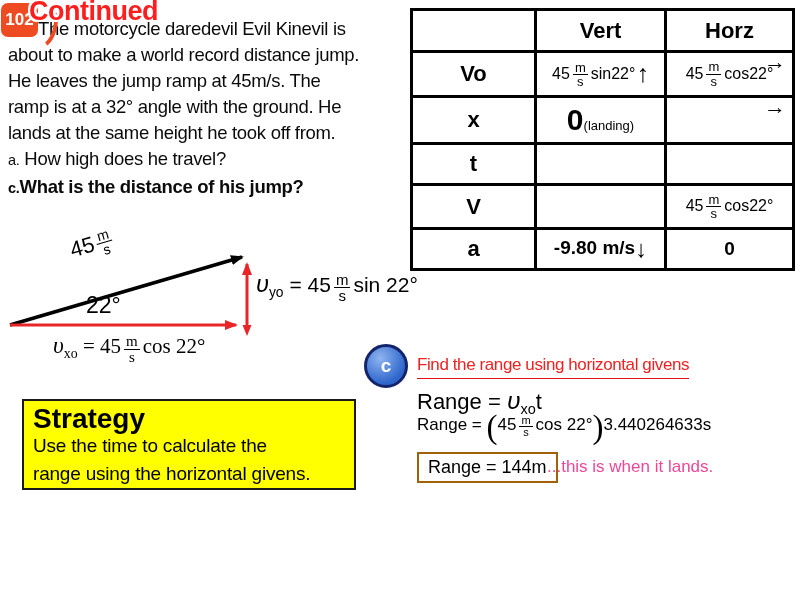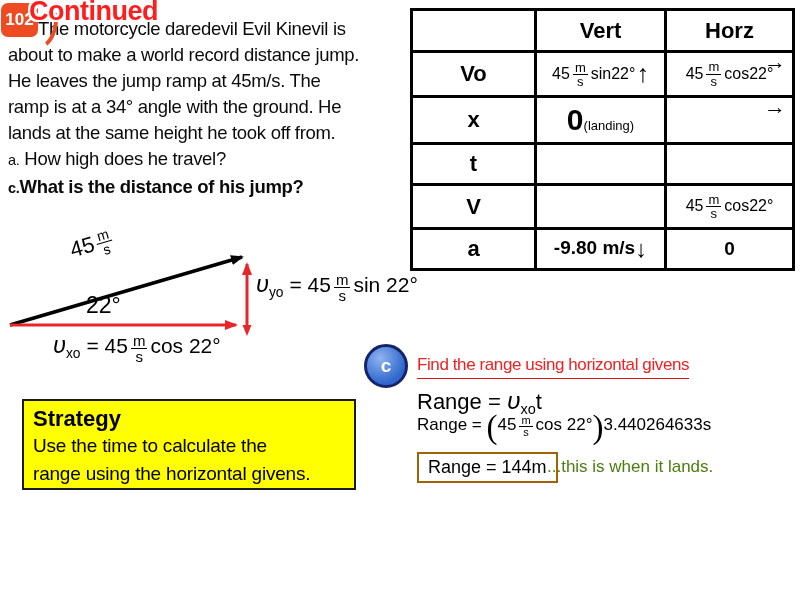--- a/index.html
+++ b/index.html
@@ -47,58 +47,58 @@
   .arr-dn{font-size:24px;vertical-align:-3px;}
 
   
   .tri-svg{position:absolute;left:0;top:230px;}
   .speed-label{position:absolute;left:70px;top:231px;font-size:22px;transform:rotate(-16deg);white-space:nowrap;}
   .angle-label{position:absolute;left:86px;top:292px;font-size:23px;}
   .eq{white-space:nowrap;}
   .usym{font-style:italic;font-size:1.12em;}
   .esub{font-size:0.66em;vertical-align:-5px;margin-top:28px;}
   .vyo-eq{position:absolute;left:256px;top:271px;font-size:21px;}
-  .vxo-eq{position:absolute;left:53px;top:332px;font-size:21px;}
+  .vxo-eq{position:absolute;left:53px;top:332px;font-size:21px;font-family:Liberation Serif, serif;}
   .vyo-eq .frac,.vxo-eq .frac{font-size:15px;vertical-align:-9px;}
 
   
   .strategy{position:absolute;left:22px;top:399px;width:312px;height:79px;background:#ffff00;
             border:2px solid #1a1a1a;padding:4px 9px;}
-  .strategy .s-title{font-size:22px;font-weight:bold;line-height:27px;}
+  .strategy .s-title{font-size:28px;font-weight:bold;line-height:27px;}
   .strategy .s-line{font-size:19px;letter-spacing:-0.2px;line-height:28px;}
 
   
   .c-circle{position:absolute;left:364px;top:344px;width:38px;height:38px;border-radius:50%;
             background:radial-gradient(circle at 35% 30%,#8fb4ef,#2e66cc 70%);
             border:3px solid #14246b;display:flex;align-items:center;justify-content:center;
             color:#fff;font-weight:bold;font-size:19px;}
   .c-heading{position:absolute;left:417px;top:355px;font-size:17px;letter-spacing:-0.4px;color:#ee2222;
              border-bottom:1.5px solid #dd1111;padding-bottom:3px;}
   .c-eq1{position:absolute;left:417px;top:387px;font-size:22px;}
   .c-eq2{position:absolute;left:417px;top:415px;font-size:17px;}
   .c-eq2 .paren{font-size:33px;font-weight:300;vertical-align:-8px;line-height:0;font-family:"Liberation Serif",serif;}
   .c-result{position:absolute;left:417px;top:452px;font-size:18px;border:2px solid #a16207;padding:3px 9px;}
-  .c-note{position:absolute;left:547px;top:457px;font-size:17px;color:#4d7c0f;}
+  .c-note{position:absolute;left:547px;top:457px;font-size:17px;color:#ec4899;}
 </style>
 </head>
 <body>
 
 <div class="slide">
 
   <div class="badge">
     <span>102</span>
   </div>
   <div class="badge-tail"></div>
   <div class="slide-title">Continued</div>
 
   <div class="problem">
     <div class="pline indent">The motorcycle daredevil Evil Kinevil is</div>
     <div class="pline">about to make a world record distance jump.</div>
     <div class="pline">He leaves the jump ramp at 45m/s. The</div>
-    <div class="pline">ramp is at a 34° angle with the ground. He</div>
+    <div class="pline">ramp is at a 32° angle with the ground. He</div>
     <div class="pline">lands at the same height he took off from.</div>
     <div class="qline"><span class="qlabel">a.</span> <span class="qtext">How high does he travel?</span></div>
     <div class="qline bold"><span class="qlabel">c.</span><span class="qtext">What is the distance of his jump?</span></div>
   </div>
 
   <table class="ktable">
     <colgroup>
         <col style="width:124px">
         <col style="width:130px">
         <col style="width:128px">

